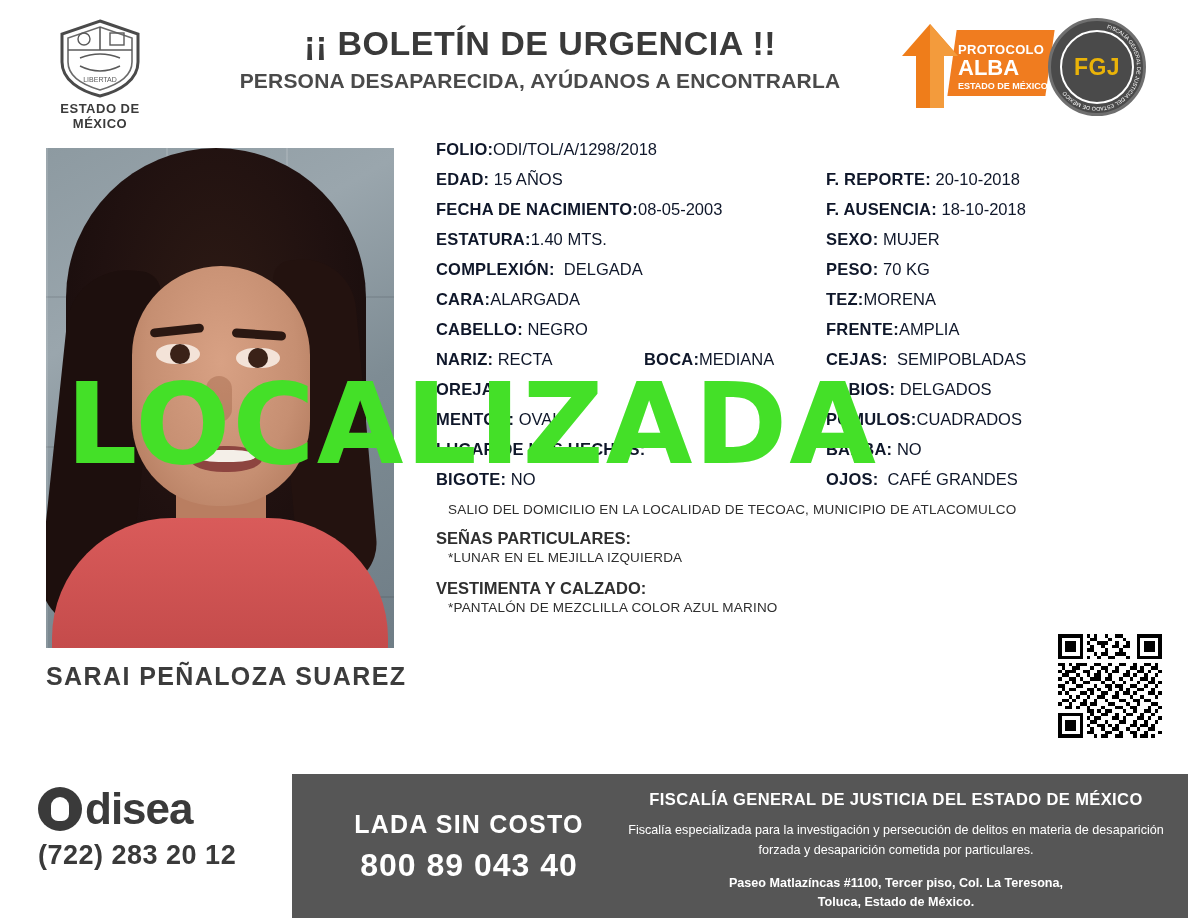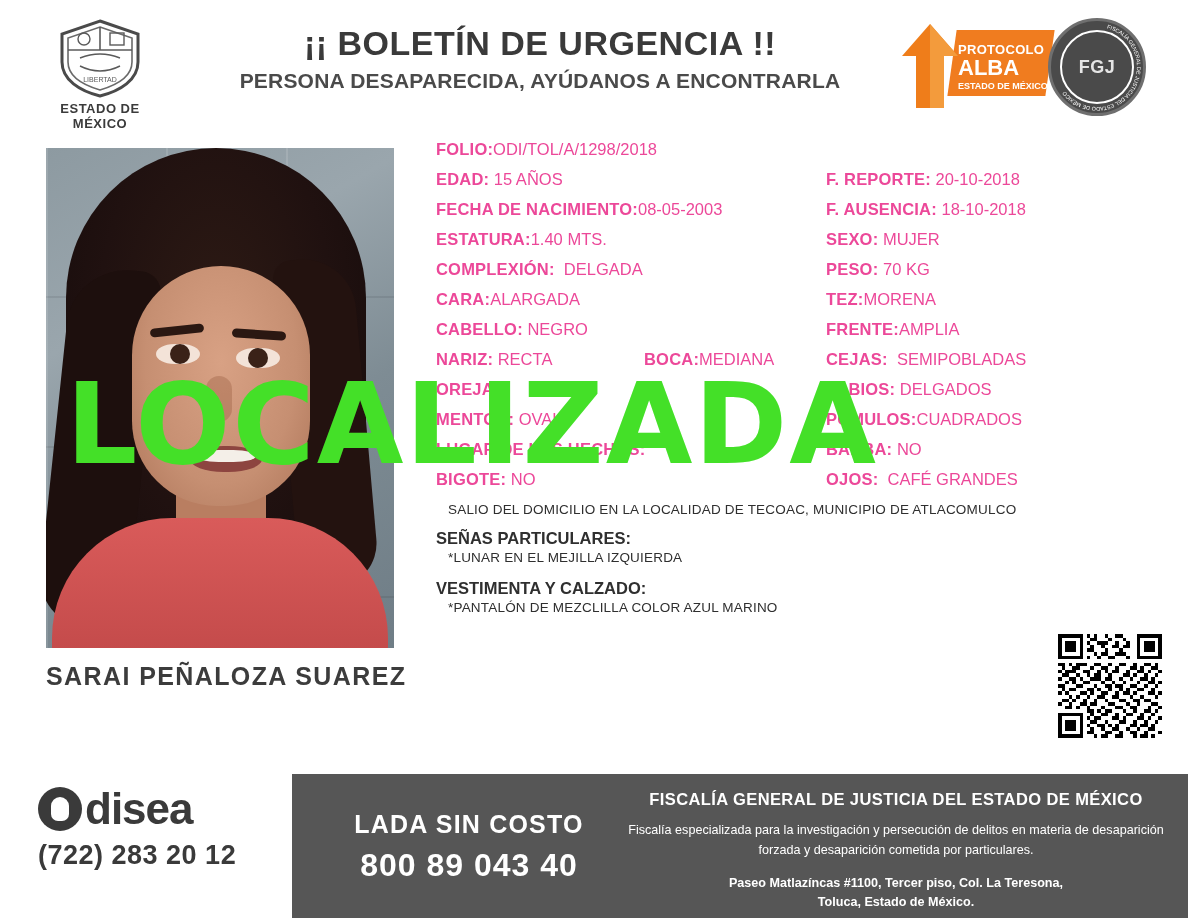--- a/index.html
+++ b/index.html
@@ -50,21 +50,21 @@
     position: absolute; left: 1048px; top: 18px; width: 108px; height: 98px;
   }
   .fgj-circle {
     position: absolute; left: 0; top: 0; width: 98px; height: 98px; border-radius: 50%;
     background: #4a4a4a; border: 3px solid #6f6f6f;
     display: flex; align-items: center; justify-content: center;
   }
   .fgj-inner {
     width: 74px; height: 74px; border-radius: 50%; border: 2px solid #ffffff;
     display: flex; align-items: center; justify-content: center;
-    color: #e5e5e5; font-size: 18px; font-weight: bold; letter-spacing: .5px;
+    color: #eab308; font-size: 23px; font-weight: bold; letter-spacing: .5px;
   }
   .fgj-ring-text {
     position: absolute; left: 0; top: 0; width: 98px; height: 98px;
   }
 
   
   .photo-frame {
     position: absolute; left: 46px; top: 148px; width: 348px; height: 500px;
     overflow: hidden; background: #7d8b93;
   }
@@ -126,21 +126,21 @@
     position: absolute; left: 130px; top: 338px; width: 90px; height: 60px;
     background: #b97e61;
   }
   .name-line {
     position: absolute; left: 46px; top: 662px; width: 520px;
     font-size: 25px; font-weight: bold; letter-spacing: 1.4px; color: #3c3c3c;
   }
 
   
   .data { position: absolute; left: 436px; top: 140px; width: 720px; }
-  .row { position: relative; height: 30px; font-size: 16.5px; color: #ec4899; }
+  .row { position: relative; height: 30px; font-size: 16.5px; color: #0f172a; }
   .lbl { font-weight: bold; letter-spacing: .2px; }
   .val { font-weight: normal; }
   .col-left { position: absolute; left: 0; }
   .col-right { position: absolute; left: 390px; }
   .mid-col { position: absolute; left: 208px; }
 
   .block-label { font-size: 16.5px; font-weight: bold; margin-top: 4px; }
   .block-text { font-size: 13.5px; margin-left: 12px; margin-top: 2px; letter-spacing: .2px; }
 
   

